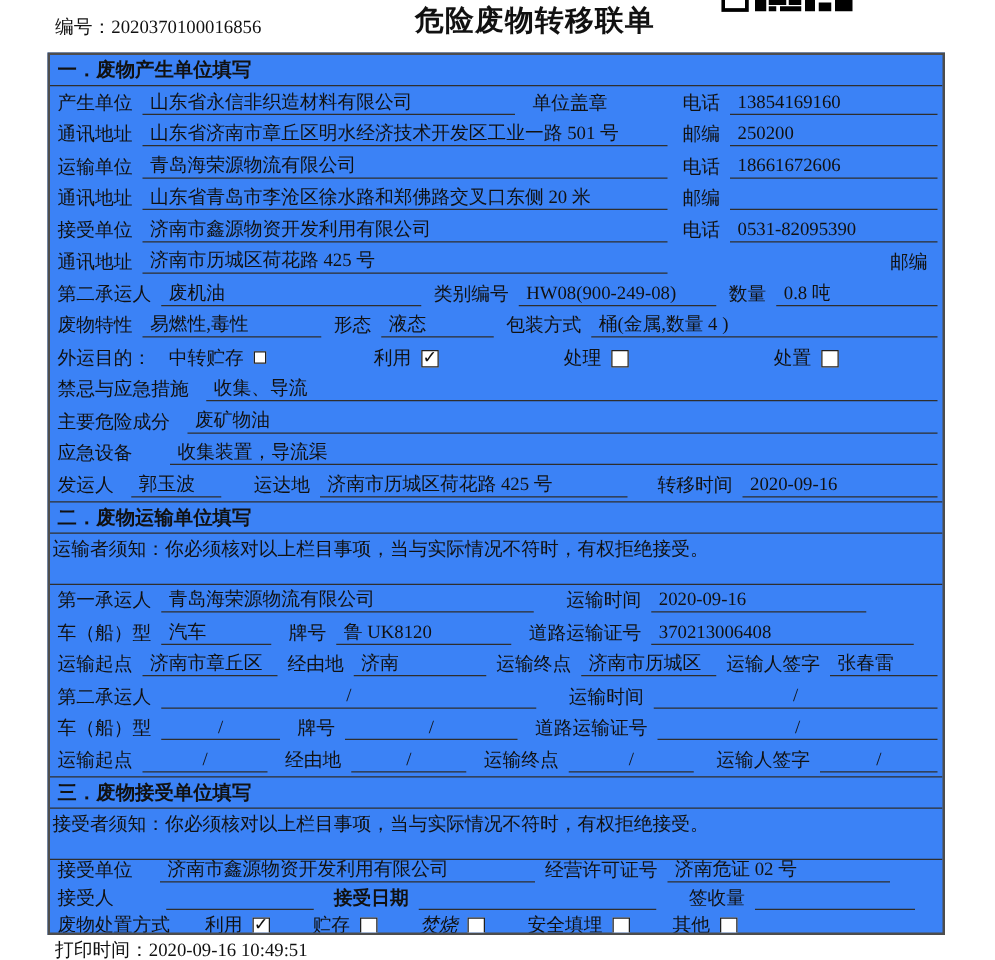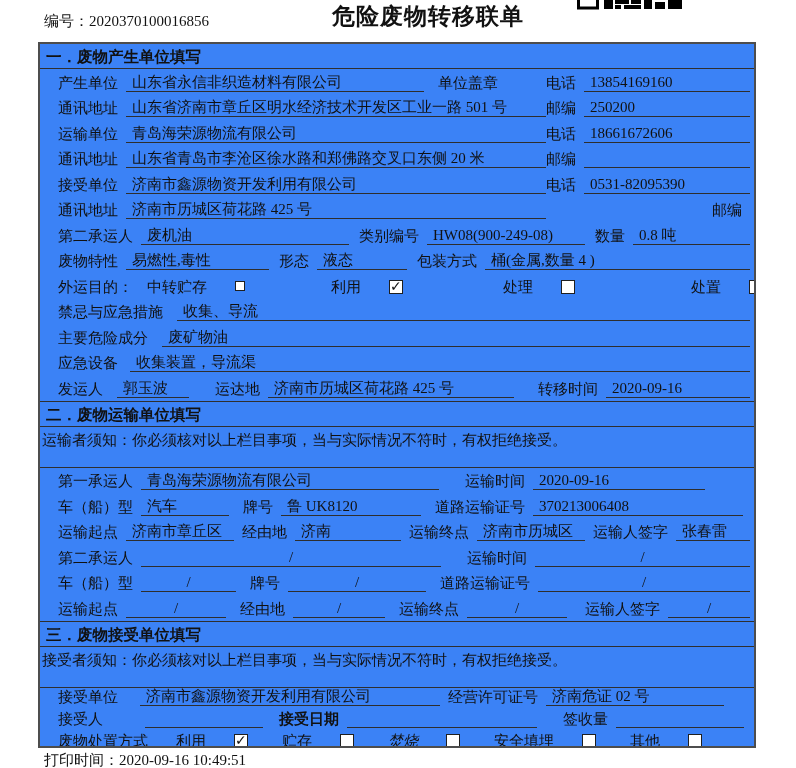--- a/index.html
+++ b/index.html
@@ -11,30 +11,30 @@
   .qr{position:absolute;left:577px;top:0;}
   .form-table{position:absolute;left:38px;top:42px;width:718px;height:706px;
         border:2px solid #4d4d4d;box-sizing:border-box;background:#3b82f6;overflow:hidden;}
   .section{box-sizing:border-box;}
   .section.bt{border-top:1px solid #2f2f2f;}
   .sec-header{height:25px;line-height:25px;padding-left:6px;font-weight:bold;font-size:15.5px;
         font-family:"Liberation Sans","DejaVu Sans",sans-serif;border-bottom:1px solid #2f2f2f;
         box-sizing:border-box;white-space:nowrap;}
   .notice{height:41px;line-height:27px;padding-left:2px;font-size:15px;
         border-bottom:1px solid #2f2f2f;box-sizing:border-box;white-space:nowrap;}
-  .frow{display:flex;align-items:flex-end;padding:0 4px 3px 18px;box-sizing:border-box;overflow:hidden;}
+  .frow{display:flex;align-items:flex-end;padding:0 4px 3px 6px;box-sizing:border-box;overflow:hidden;}
   .s1 .frow,.s2 .frow{height:25.5px;}
   .s3 .frow{height:21.7px;}
   .flabel,.ftext{font-size:15px;line-height:18px;white-space:nowrap;flex:0 0 auto;margin-right:8px;}
   .fvalue{font-size:15px;line-height:18px;white-space:nowrap;flex:0 0 auto;min-width:0;
         border-bottom:1px solid #2e2e2e;padding-left:6px;overflow:hidden;box-sizing:border-box;}
   .fvalue.grow{flex:1 1 auto;}
   .fvalue.center{text-align:center;padding-left:0;}
   .spacer{flex:1 1 0;min-width:0;}
-  .cbg{display:flex;align-items:center;flex:0 0 auto;font-size:15px;line-height:18px;white-space:nowrap;gap:20px;}
+  .cbg{display:flex;align-items:center;flex:0 0 auto;font-size:15px;line-height:18px;white-space:nowrap;}
   .box{display:inline-block;width:12px;height:12px;border:1px solid #1f1f1f;margin-left:8px;
         position:relative;box-sizing:content-box;background:#fff;}
   .box.small{width:8px;height:8px;margin-bottom:1px;}
   .box .chk{position:absolute;left:0px;top:-4px;font-size:14px;font-weight:bold;color:#111;
         font-family:"DejaVu Sans",sans-serif;}
   .footer{position:absolute;left:44px;top:751px;font-size:15px;white-space:nowrap;}
 </style>
 </head>
 <body>
 
@@ -141,21 +141,21 @@
         <div class="frow">
           <span class="flabel">禁忌与应急措施</span>
           <span class="fvalue grow" style="margin-left: 6px;">收集、导流</span>
         </div>
         <div class="frow">
           <span class="flabel">主要危险成分</span>
           <span class="fvalue grow" style="margin-left: 6px;">废矿物油</span>
         </div>
         <div class="frow">
           <span class="flabel">应急设备</span>
-          <span class="fvalue grow" style="margin-left: 4px;">收集装置，导流渠</span>
+          <span class="fvalue grow" style="margin-left: 22px;">收集装置，导流渠</span>
         </div>
         <div class="frow">
           <span class="flabel">发运人</span>
           <span class="fvalue" style="width: 72px; margin-left: 6px;">郭玉波</span>
           <span class="flabel" style="margin-left: 26px;">运达地</span>
           <span class="fvalue" style="width: 246px;">济南市历城区荷花路 425 号</span>
           <span class="flabel" style="margin-left: 24px;">转移时间</span>
           <span class="fvalue grow">2020-09-16</span>
         </div>
       </div>

